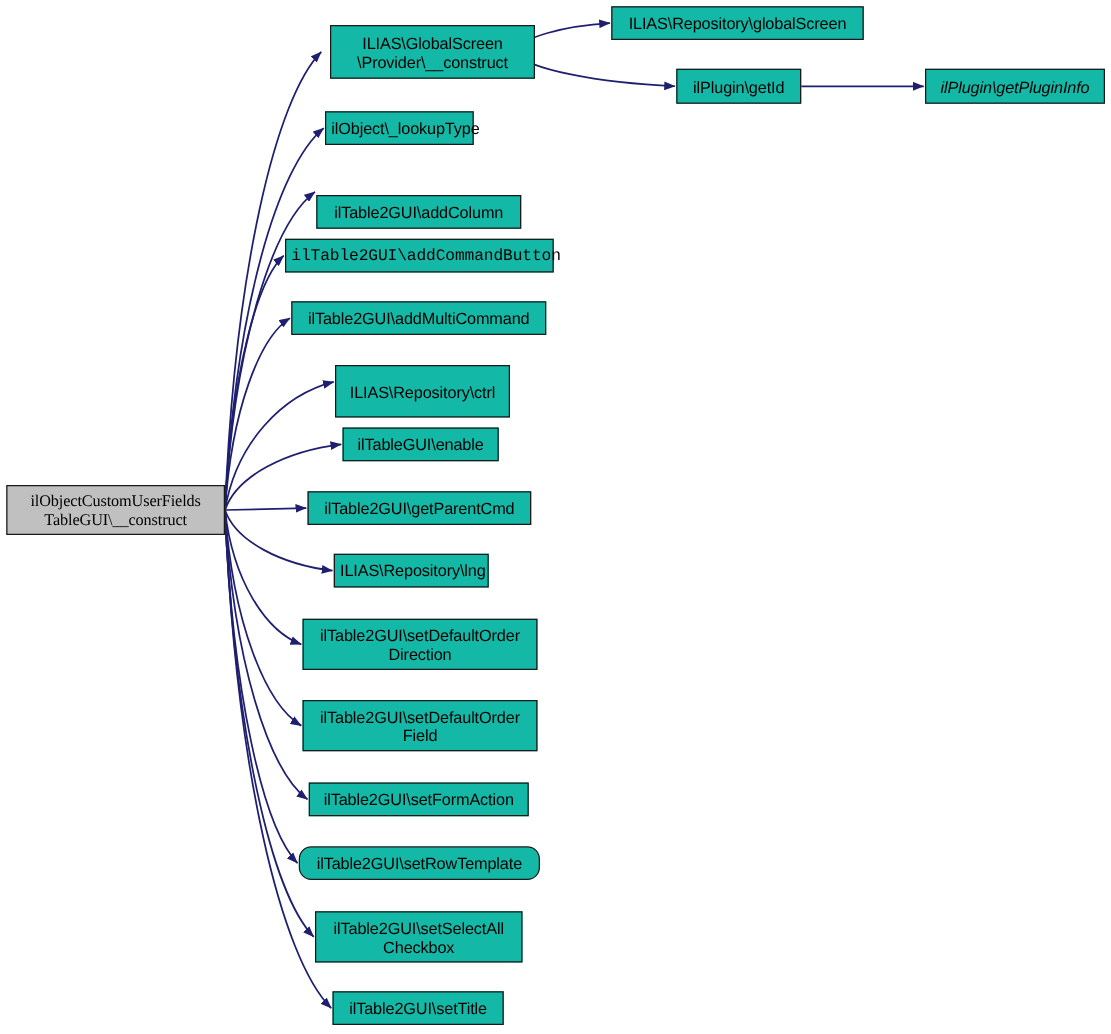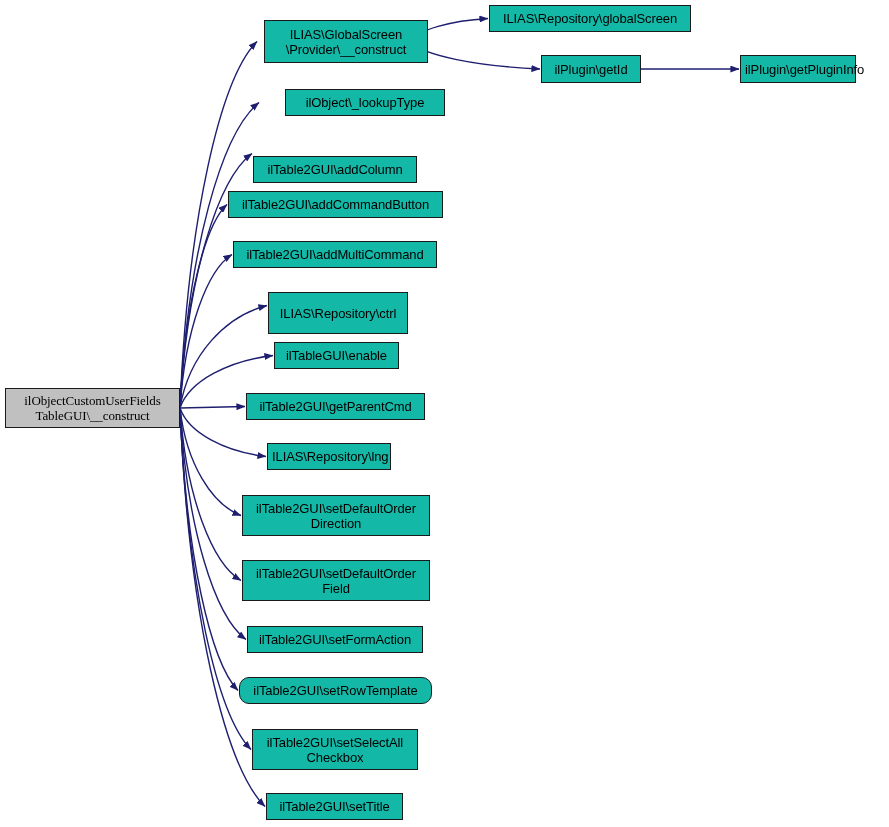--- a/index.html
+++ b/index.html
@@ -83,24 +83,24 @@
         <path d="M641,69 L739,69" fill="none" stroke="#1f1f70" stroke-width="1.4" marker-end="url(#arrowhead)"></path>
       </g>
   </svg>
   <div id="node-layer">
       <div class="node root" style="left: 5px; top: 388px; width: 175px; height: 40px;"><span class="node-label">ilObjectCustomUserFields
 TableGUI\__construct</span></div>
       <div class="node" style="left: 264px; top: 20px; width: 164px; height: 43px;"><span class="node-label">ILIAS\GlobalScreen
 \Provider\__construct</span></div>
       <div class="node" style="left: 489px; top: 5px; width: 202px; height: 27px;"><span class="node-label">ILIAS\Repository\globalScreen</span></div>
       <div class="node" style="left: 541px; top: 55px; width: 100px; height: 28px;"><span class="node-label">ilPlugin\getId</span></div>
-      <div class="node" style="left: 740px; top: 55px; width: 116px; height: 28px;"><span class="node-label">ilPlugin\getPluginInfo</span></div>
-      <div class="node" style="left: 260px; top: 89px; width: 160px; height: 27px; margin-left: 25px;"><span class="node-label">ilObject\_lookupType</span></div>
+      <div class="node" style="left: 740px; top: 55px; width: 144px; height: 28px; font-style: italic;"><span class="node-label">ilPlugin\getPluginInfo</span></div>
+      <div class="node" style="left: 260px; top: 89px; width: 119px; height: 27px;"><span class="node-label">ilObject\_lookupType</span></div>
       <div class="node" style="left: 253px; top: 156px; width: 164px; height: 27px; text-align: center;"><span class="node-label">ilTable2GUI\addColumn</span></div>
-      <div class="node" style="left: 228px; top: 191px; width: 215px; height: 27px;"><span class="node-label">ilTable2GUI\addCommandButton</span></div>
+      <div class="node" style="left: 228px; top: 191px; width: 215px; height: 27px; font-family: Liberation Mono, monospace;"><span class="node-label">ilTable2GUI\addCommandButton</span></div>
       <div class="node" style="left: 233px; top: 241px; width: 204px; height: 27px;"><span class="node-label">ilTable2GUI\addMultiCommand</span></div>
       <div class="node" style="left: 268px; top: 292px; width: 140px; height: 42px;"><span class="node-label">ILIAS\Repository\ctrl</span></div>
       <div class="node" style="left: 274px; top: 342px; width: 125px; height: 27px;"><span class="node-label">ilTableGUI\enable</span></div>
       <div class="node" style="left: 246px; top: 393px; width: 179px; height: 27px;"><span class="node-label">ilTable2GUI\getParentCmd</span></div>
       <div class="node" style="left: 267px; top: 443px; width: 124px; height: 27px; text-align: right;"><span class="node-label">ILIAS\Repository\lng</span></div>
       <div class="node" style="left: 242px; top: 495px; width: 188px; height: 41px;"><span class="node-label">ilTable2GUI\setDefaultOrder
 Direction</span></div>
       <div class="node" style="left: 242px; top: 560px; width: 188px; height: 41px;"><span class="node-label">ilTable2GUI\setDefaultOrder
 Field</span></div>
       <div class="node" style="left: 247px; top: 626px; width: 176px; height: 27px;"><span class="node-label">ilTable2GUI\setFormAction</span></div>

